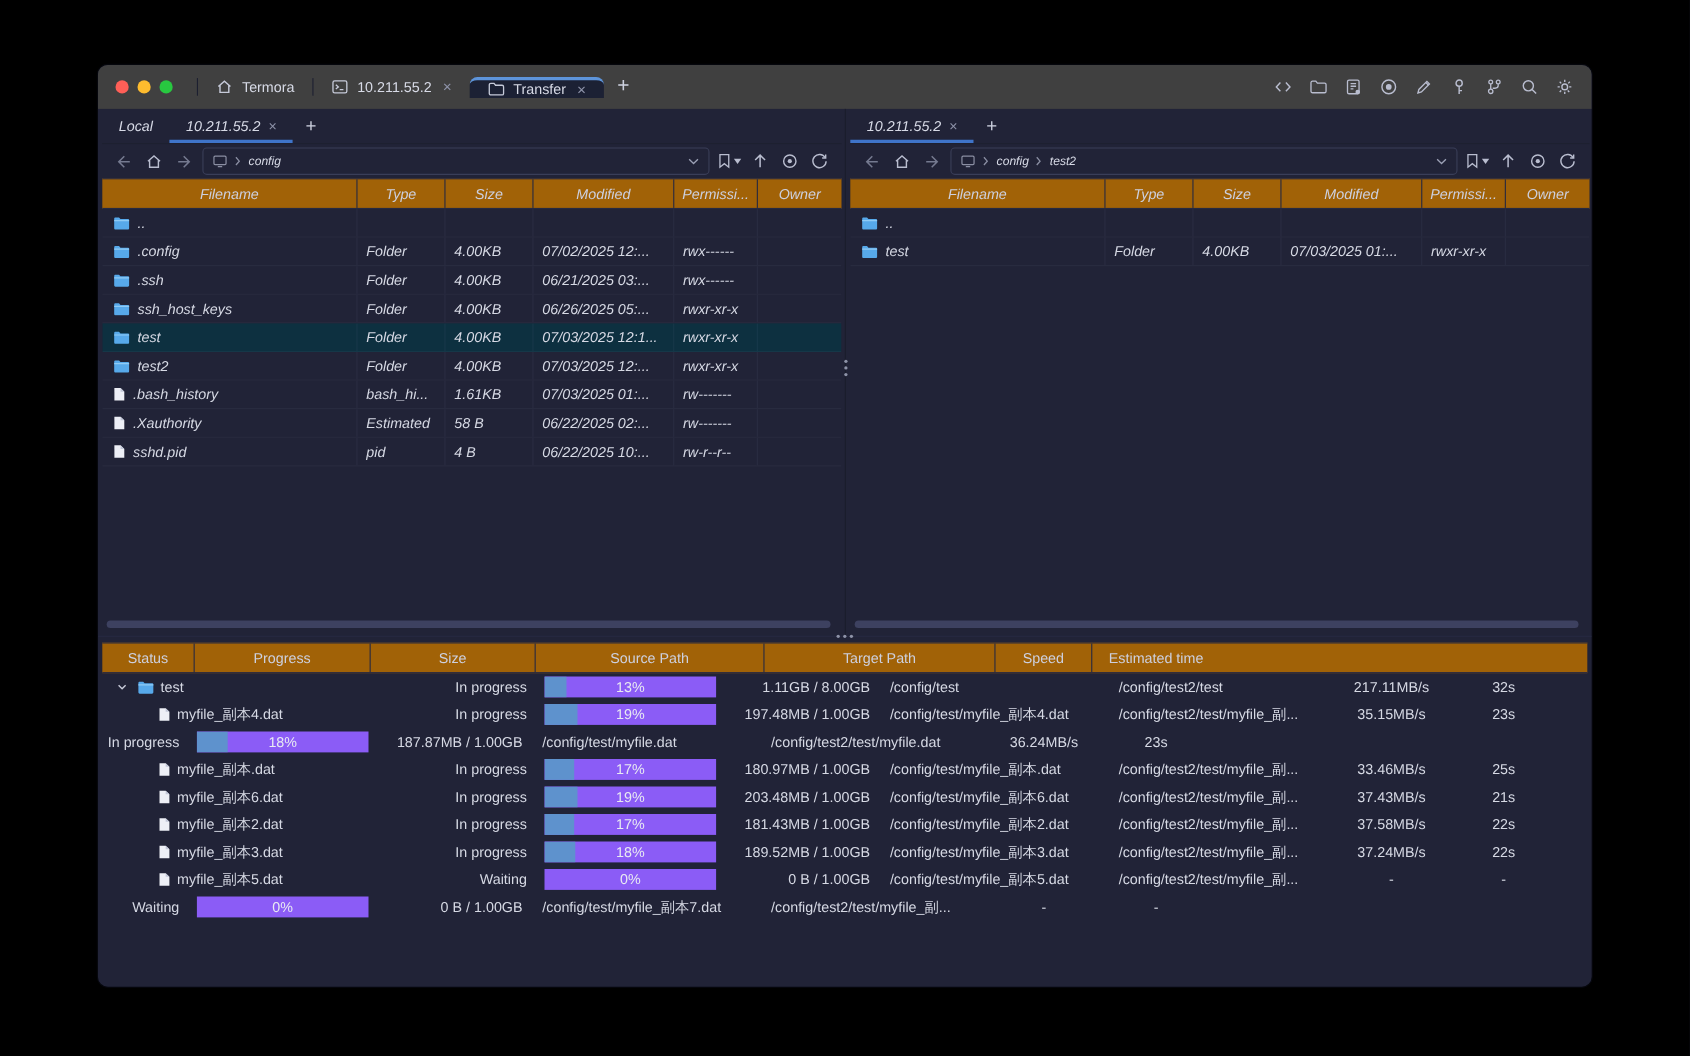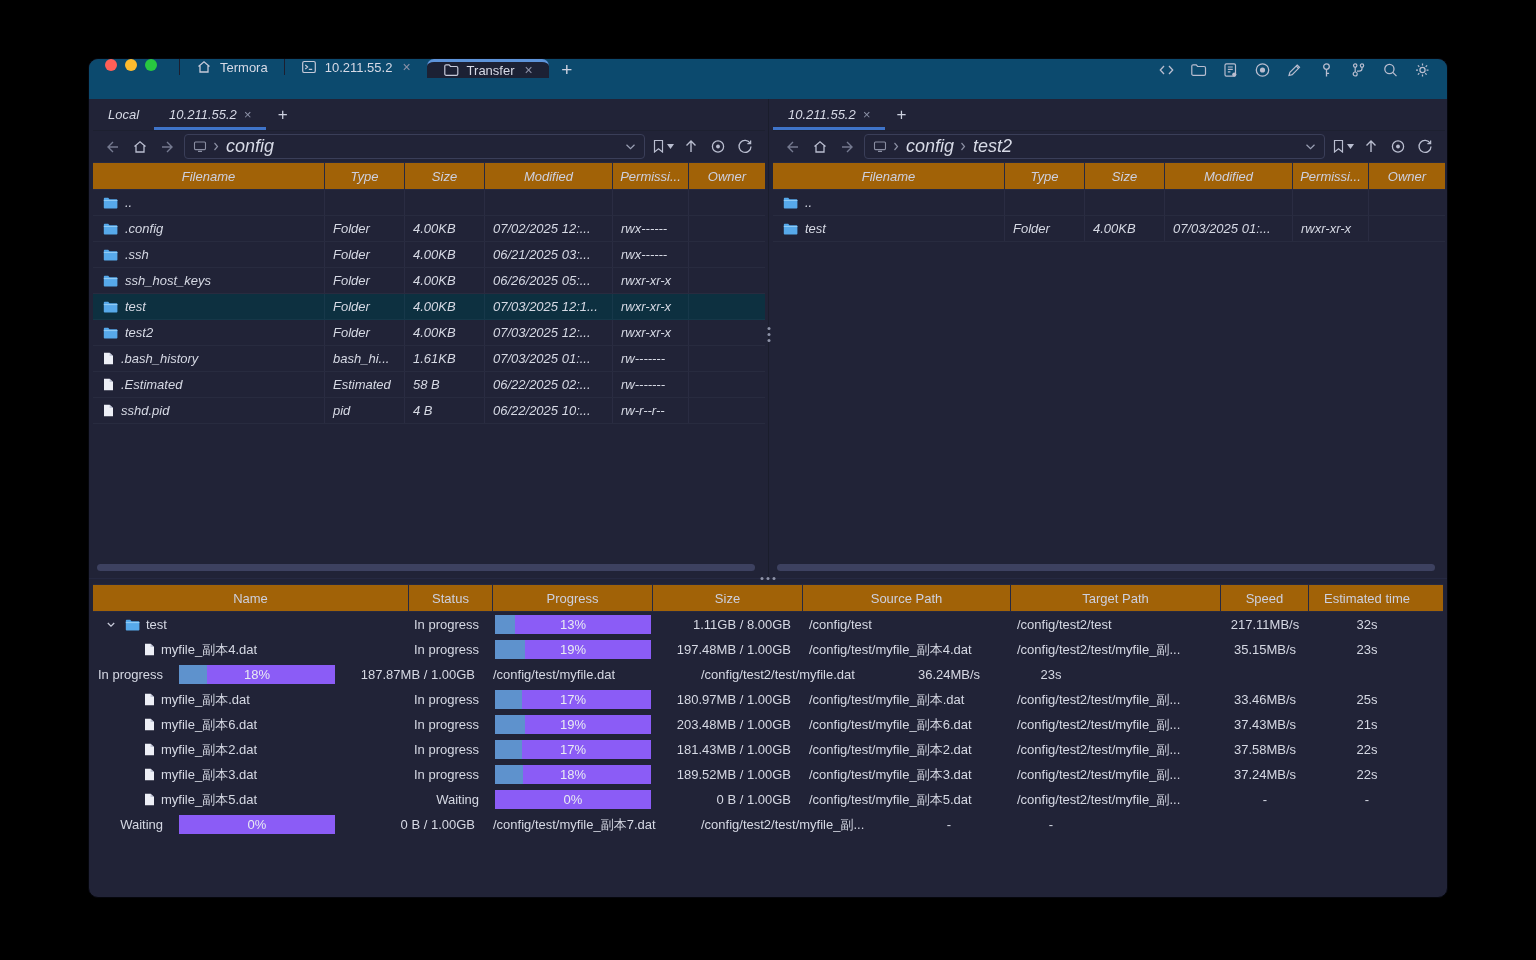--- a/index.html
+++ b/index.html
@@ -2,21 +2,21 @@
 <html><head>
 <meta charset="utf-8">
 <style>
   html,body{margin:0;padding:0;width:1536px;height:960px;background:#000;overflow:hidden;
     font-family:"Liberation Sans","DejaVu Sans",sans-serif;-webkit-font-smoothing:antialiased;}
   .window{position:absolute;left:88px;top:58px;width:1360px;height:840px;background:#212337;
     border-radius:10px;overflow:hidden;display:flex;flex-direction:column;
     box-shadow:0 24px 70px rgba(0,0,0,.8);border:1px solid #05060c;box-sizing:border-box;}
   svg{display:block}
   
-  .titlebar{height:40px;flex:0 0 40px;background:#0c4a6e;display:flex;align-items:flex-start;}
+  .titlebar{height:40px;flex:0 0 40px;background:#404040;display:flex;align-items:center;}
   .lights{display:flex;align-items:center;gap:8px;padding:0 22px 0 16px;}
   .light{width:12px;height:12px;border-radius:50%;}
   .light.r{background:#ff5f57}.light.y{background:#febc2e}.light.g{background:#28c840}
   .tb-tab{display:flex;align-items:center;gap:8px;padding:0 16px;font-size:13px;color:#d7dae6;
     position:relative;border-left:1px solid #1c1f30;}
   .tb-tab:last-of-type{border-right:1px solid #1c1f30;}
   .tb-tab .cicon{color:#c6cad9}
   .tb-tab.active{background:#1c2134;border-top:3px solid #5d94da;border-radius:7px 7px 0 0;
     border-left:none;border-right:none;}
   .tb-close{color:#8d92a8;margin-left:2px;font-size:14px;line-height:1;}
@@ -33,21 +33,21 @@
   .vdots i,.hdots i{width:3px;height:3px;border-radius:50%;background:#8e93a8;display:block;}
   .pane-tabs{height:31px;flex:0 0 31px;display:flex;align-items:stretch;border-bottom:1px solid #1d2030;}
   .p-tab{display:flex;align-items:center;gap:7px;padding:0 15px;font-size:13px;color:#d7dae6;position:relative;}
   .p-tab.active{box-shadow:inset 0 -3px 0 #3f74c9;}
   .p-close{color:#8d92a8;font-size:13px;line-height:1;}
   .p-add{width:32px;display:flex;align-items:center;justify-content:center;color:#cdd1df;font-size:17px;}
   .toolbar{height:31px;flex:0 0 31px;display:flex;align-items:center;gap:7px;padding:0 10px;}
   .icon-btn{color:#b9bdcf;display:flex;align-items:center;justify-content:center;width:20px;height:22px;}
   .icon-btn.dim{color:#757a90;}
   .crumb{flex:1;height:23px;border:1px solid #3a3e58;border-radius:4px;display:flex;align-items:center;
-    gap:6px;padding:0 8px;color:#d7dae6;font-size:18px;}
+    gap:6px;padding:0 8px;color:#d7dae6;font-size:11px;}
   .crumb .csep{color:#8a8ea2;display:flex;}
   .crumb .ccaret{margin-left:auto;color:#9ba0b5;display:flex;}
   .bm-wrap{display:flex;align-items:center;gap:2px;color:#b9bdcf;}
   
   .grid-head{height:26px;flex:0 0 26px;background:#a16207;border-top:1px solid #262941;
     border-bottom:1px solid #262941;display:flex;}
   .gh-cell{display:flex;align-items:center;justify-content:center;font-size:13px;color:#cdd0df;
     border-right:1px solid #262941;box-sizing:border-box;}
   .gh-cell:last-child{border-right:none;}
   .fc0{width:232px}.fc1{width:80px}.fc2{width:80px}.fc3{width:128px}.fc4{width:76px}.fc5{width:76px}
@@ -387,21 +387,21 @@
     <div class="fcell fc5"></div>
   </div>
           <div class="frow">
     <div class="fcell namec fc0">
       <span>
                 <svg width="11" height="13" viewBox="0 0 11 13">
                   <path d="M1 .8h5.6L10 4.1v8.1H1z" fill="#edeff6"></path>
                   <path d="M6.6.8 10 4.1H6.6z" fill="#c2c7d8"></path>
                 </svg>
               </span>
-      <span>.Estimated</span>
+      <span>.Xauthority</span>
     </div>
     <div class="fcell fc1">Estimated</div>
     <div class="fcell fc2">58 B</div>
     <div class="fcell fc3">06/22/2025 02:...</div>
     <div class="fcell fc4">rw-------</div>
     <div class="fcell fc5"></div>
   </div>
           <div class="frow">
     <div class="fcell namec fc0">
       <span>
@@ -560,21 +560,20 @@
   <div class="hsplit">
     <span class="hdots">
         <i></i>
         <i></i>
         <i></i>
       </span>
   </div>
 
   <div class="transfer">
     <div class="grid-head">
-      <div class="gh-cell tc0">Name</div>
       <div class="gh-cell tc1">Status</div>
       <div class="gh-cell tc2">Progress</div>
       <div class="gh-cell tc3">Size</div>
       <div class="gh-cell tc4">Source Path</div>
       <div class="gh-cell tc5">Target Path</div>
       <div class="gh-cell tc6">Speed</div>
       <div class="gh-cell tc7">Estimated time</div>
     </div>
     <div id="transfer-rows">
         <div class="trow">

